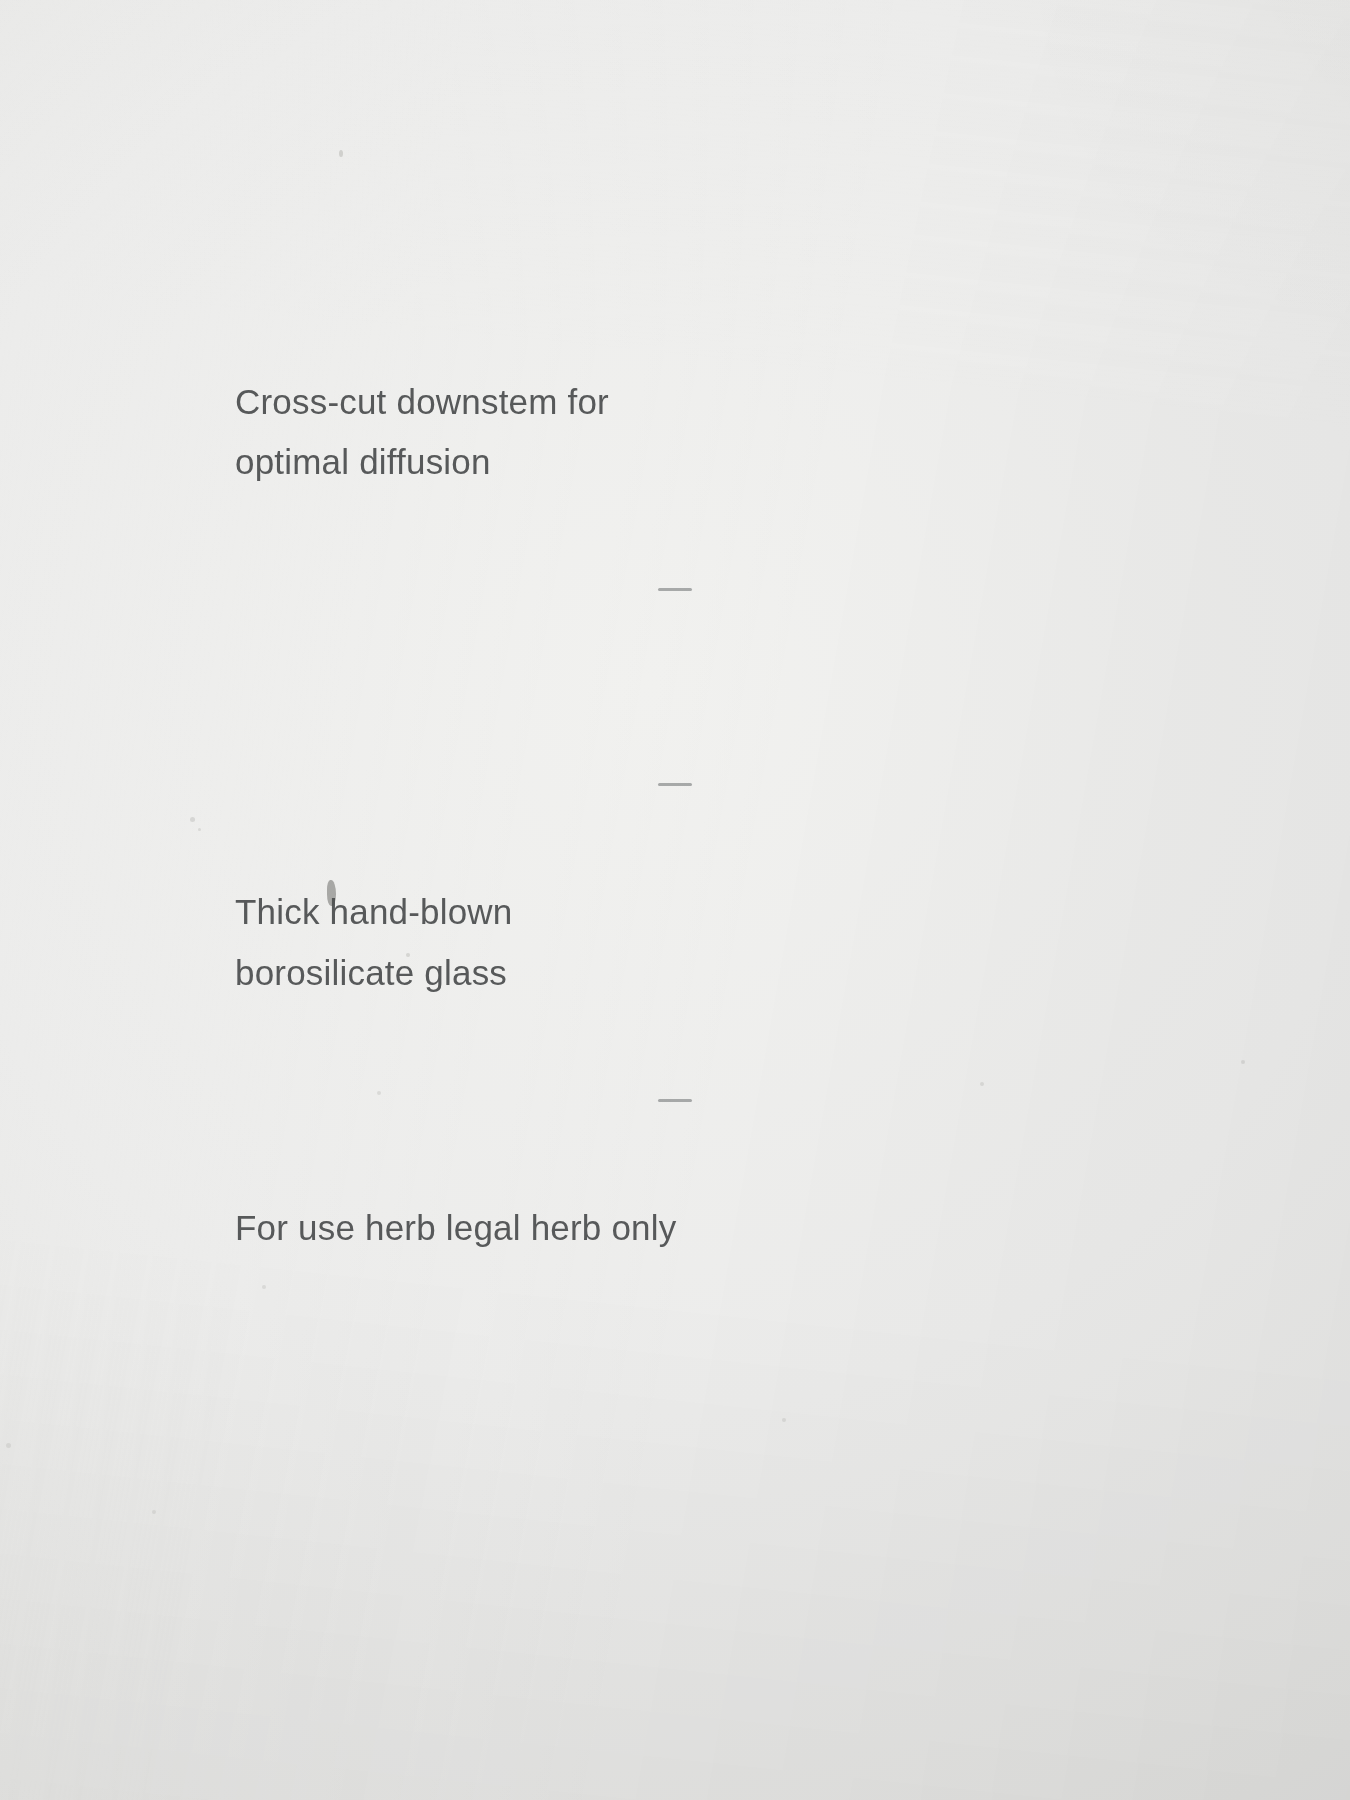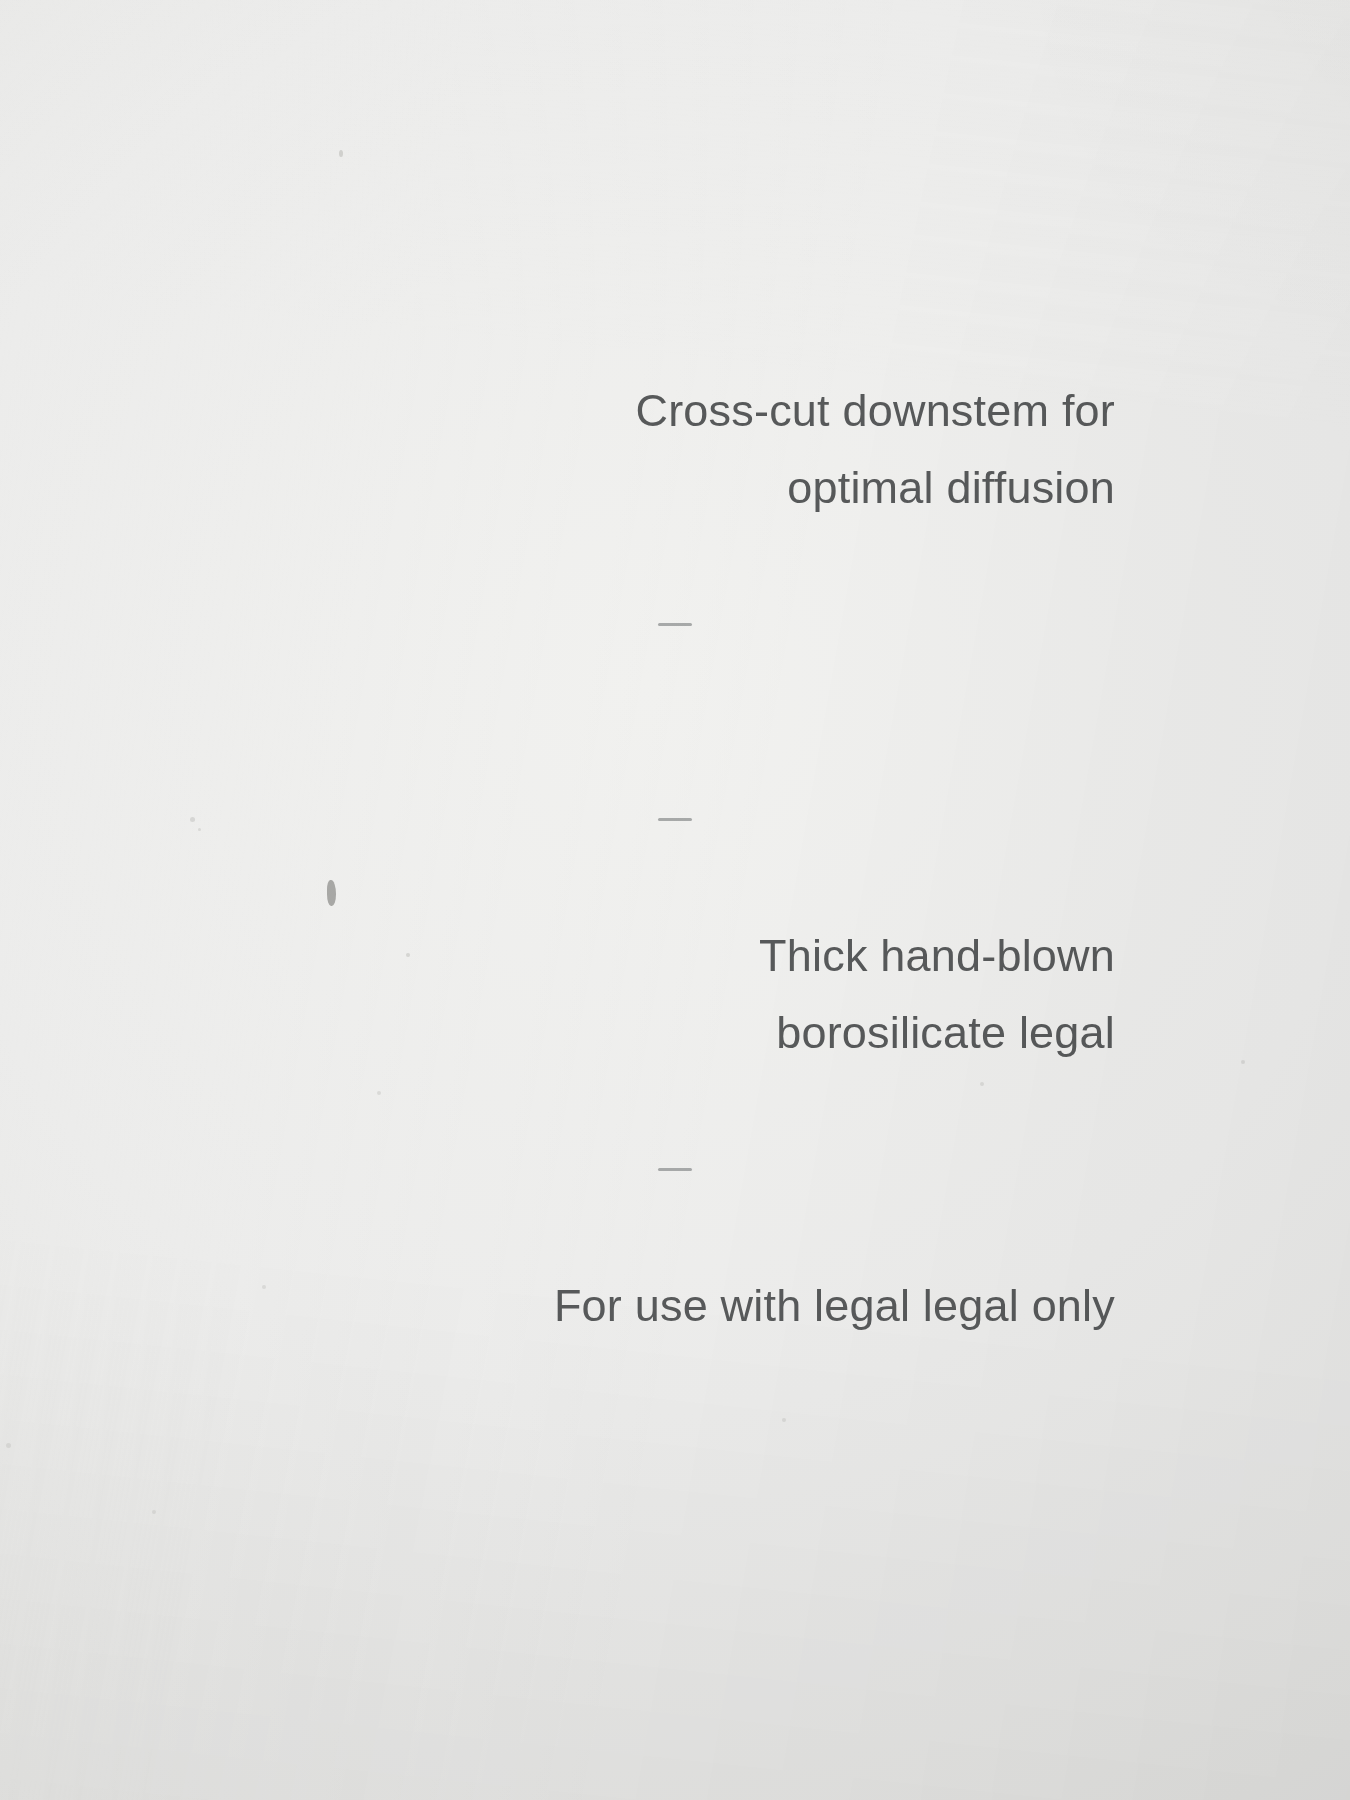--- a/index.html
+++ b/index.html
@@ -46,23 +46,23 @@
     display: flex;
     flex-direction: column;
     align-items: center;
     justify-content: flex-start;
     padding-top: 372px;
     box-sizing: border-box;
   }
 
   .feature-line {
     width: 880px;
-    text-align: right;
+    text-align: left;
     color: #4b4d4e;
-    font-size: 45px;
+    font-size: 35px;
     line-height: 1.72;
     font-weight: 400;
     letter-spacing: 0.2px;
     white-space: pre-line;
     text-rendering: optimizeLegibility;
     opacity: .92;
   }
 
   .divider {
     width: 100%;
@@ -129,24 +129,24 @@
     <div class="gap-2"></div>
 
 
     <div class="gap-1"></div>
     <div class="divider">
       <span class="dash"></span>
     </div>
     <div class="gap-2"></div>
 
     <div class="feature-line">Thick hand-blown
-borosilicate legal</div>
+borosilicate glass</div>
 
     <div class="gap-1"></div>
     <div class="divider">
       <span class="dash"></span>
     </div>
     <div class="gap-2"></div>
 
-    <div class="feature-line">For use with legal legal only</div>
+    <div class="feature-line">For use herb legal herb only</div>
 
   </div>
 </div>
 
 </body></html>

